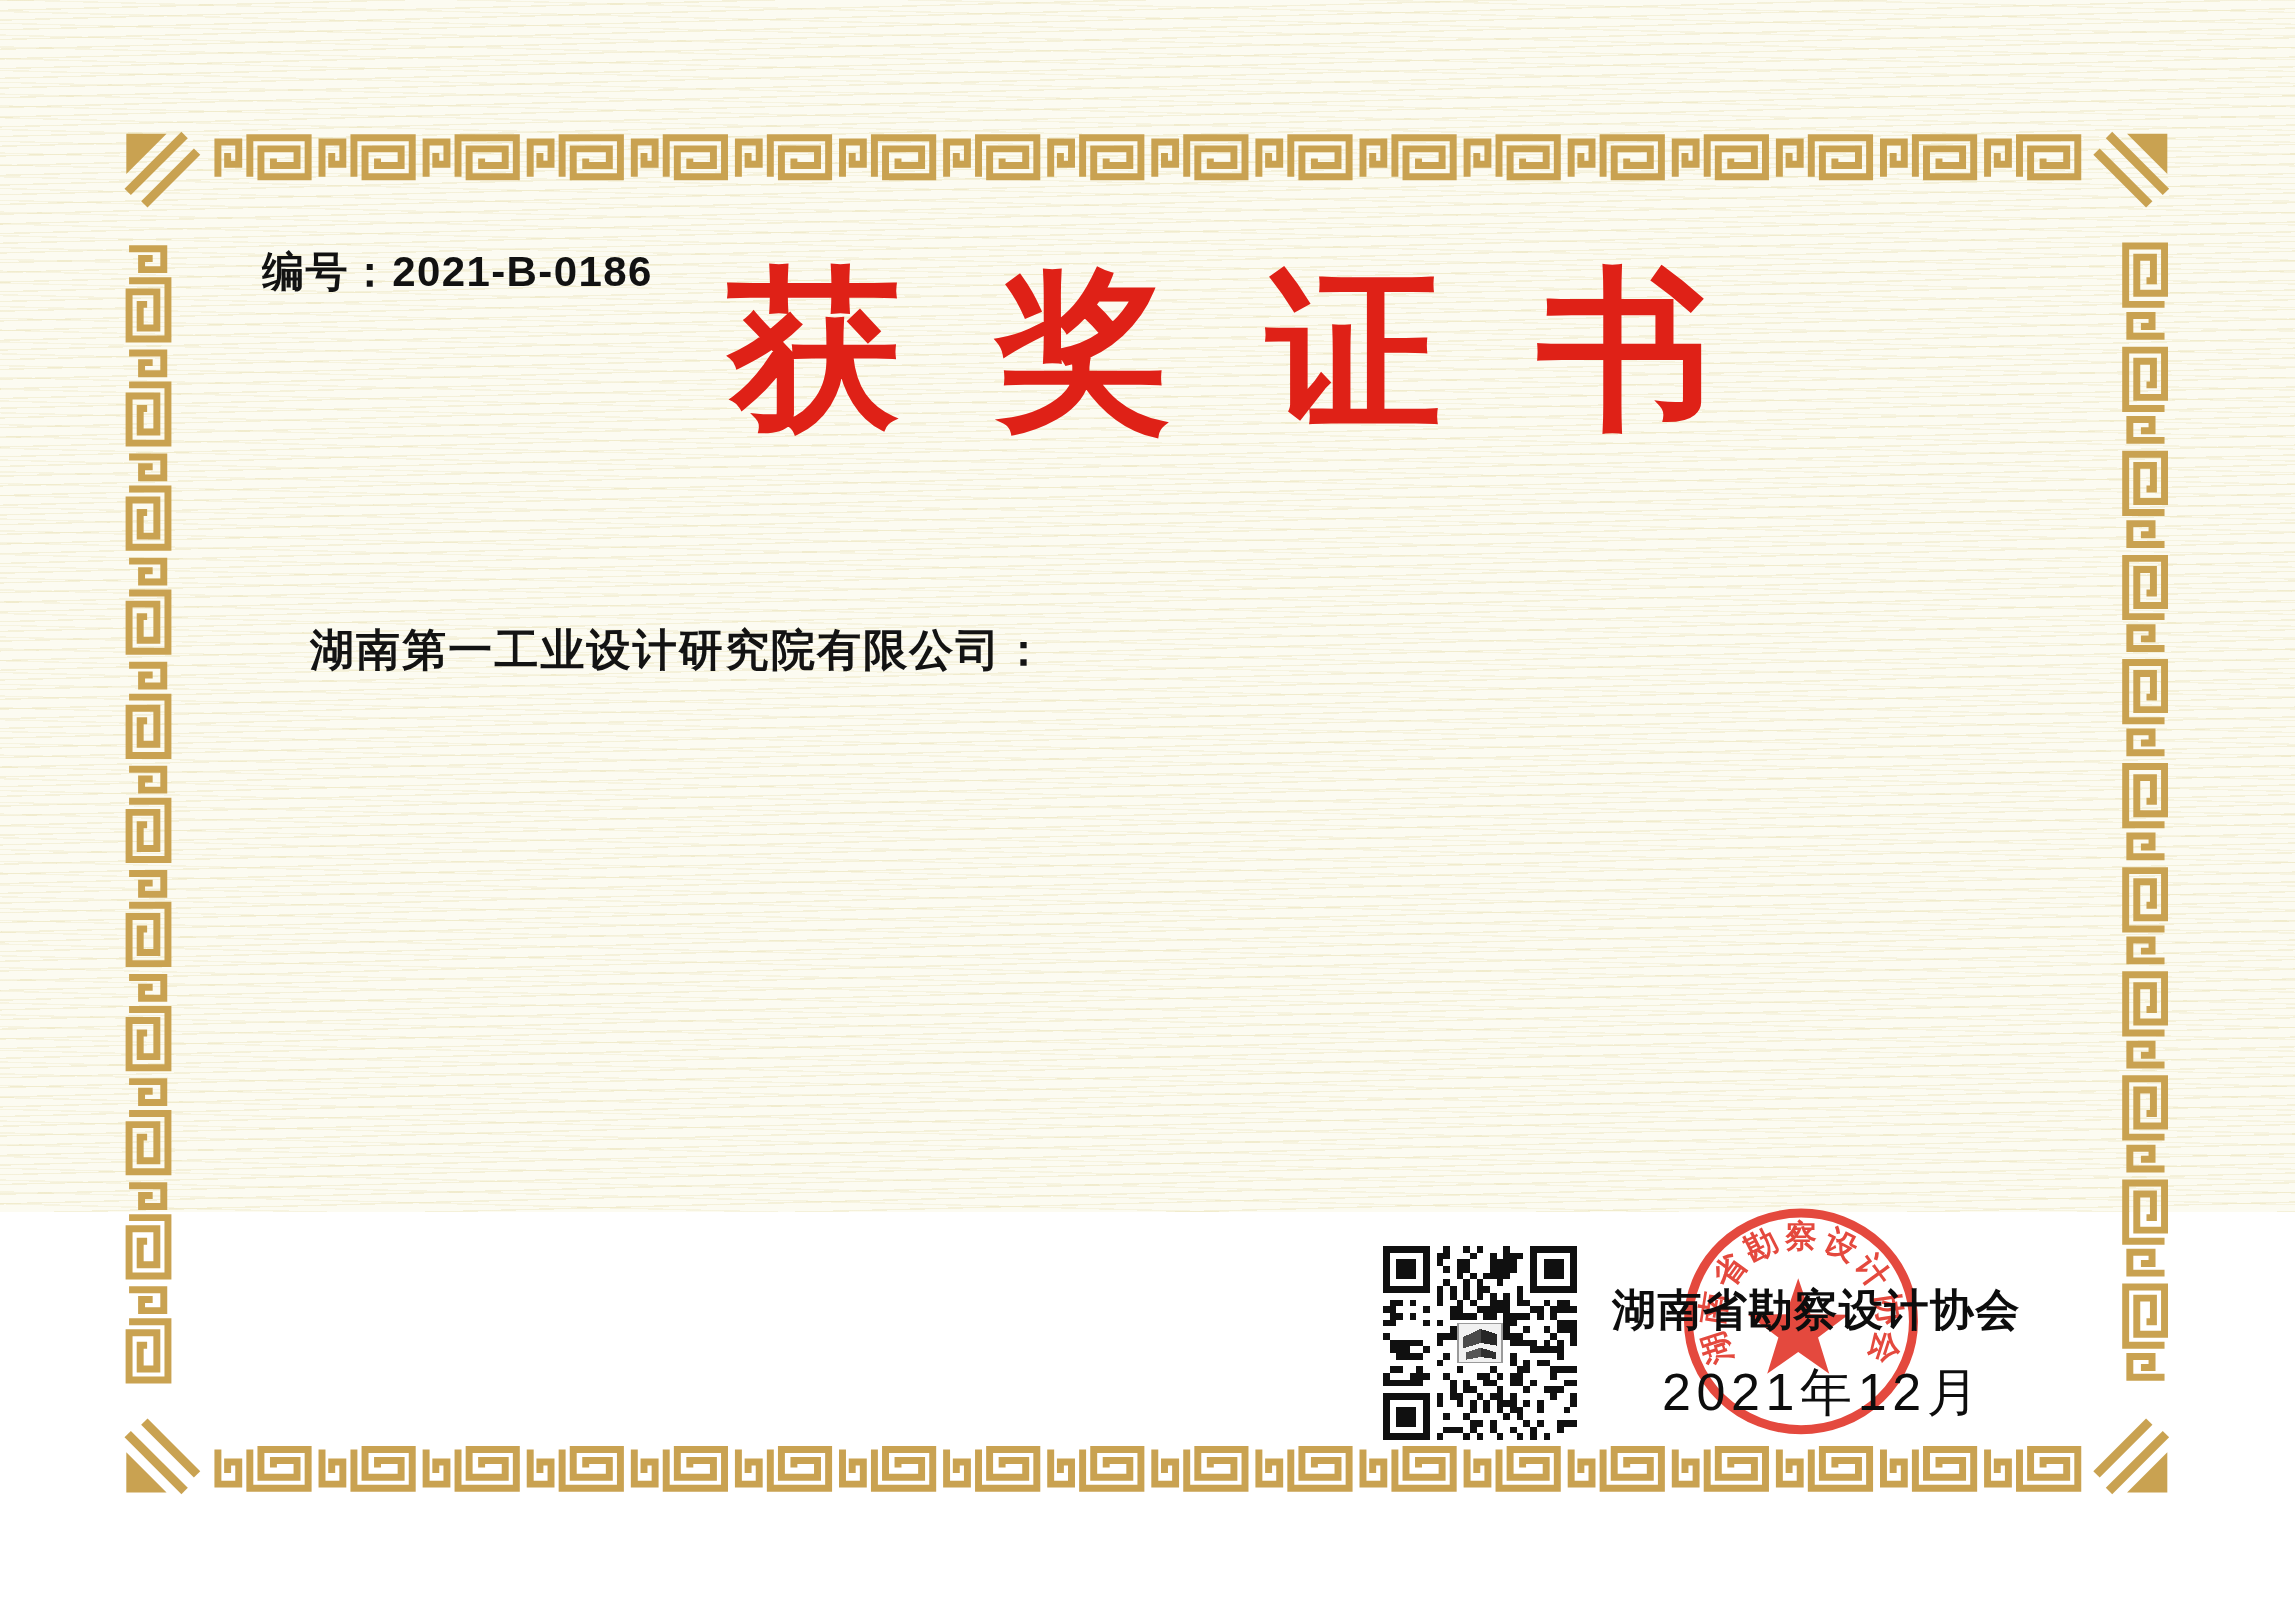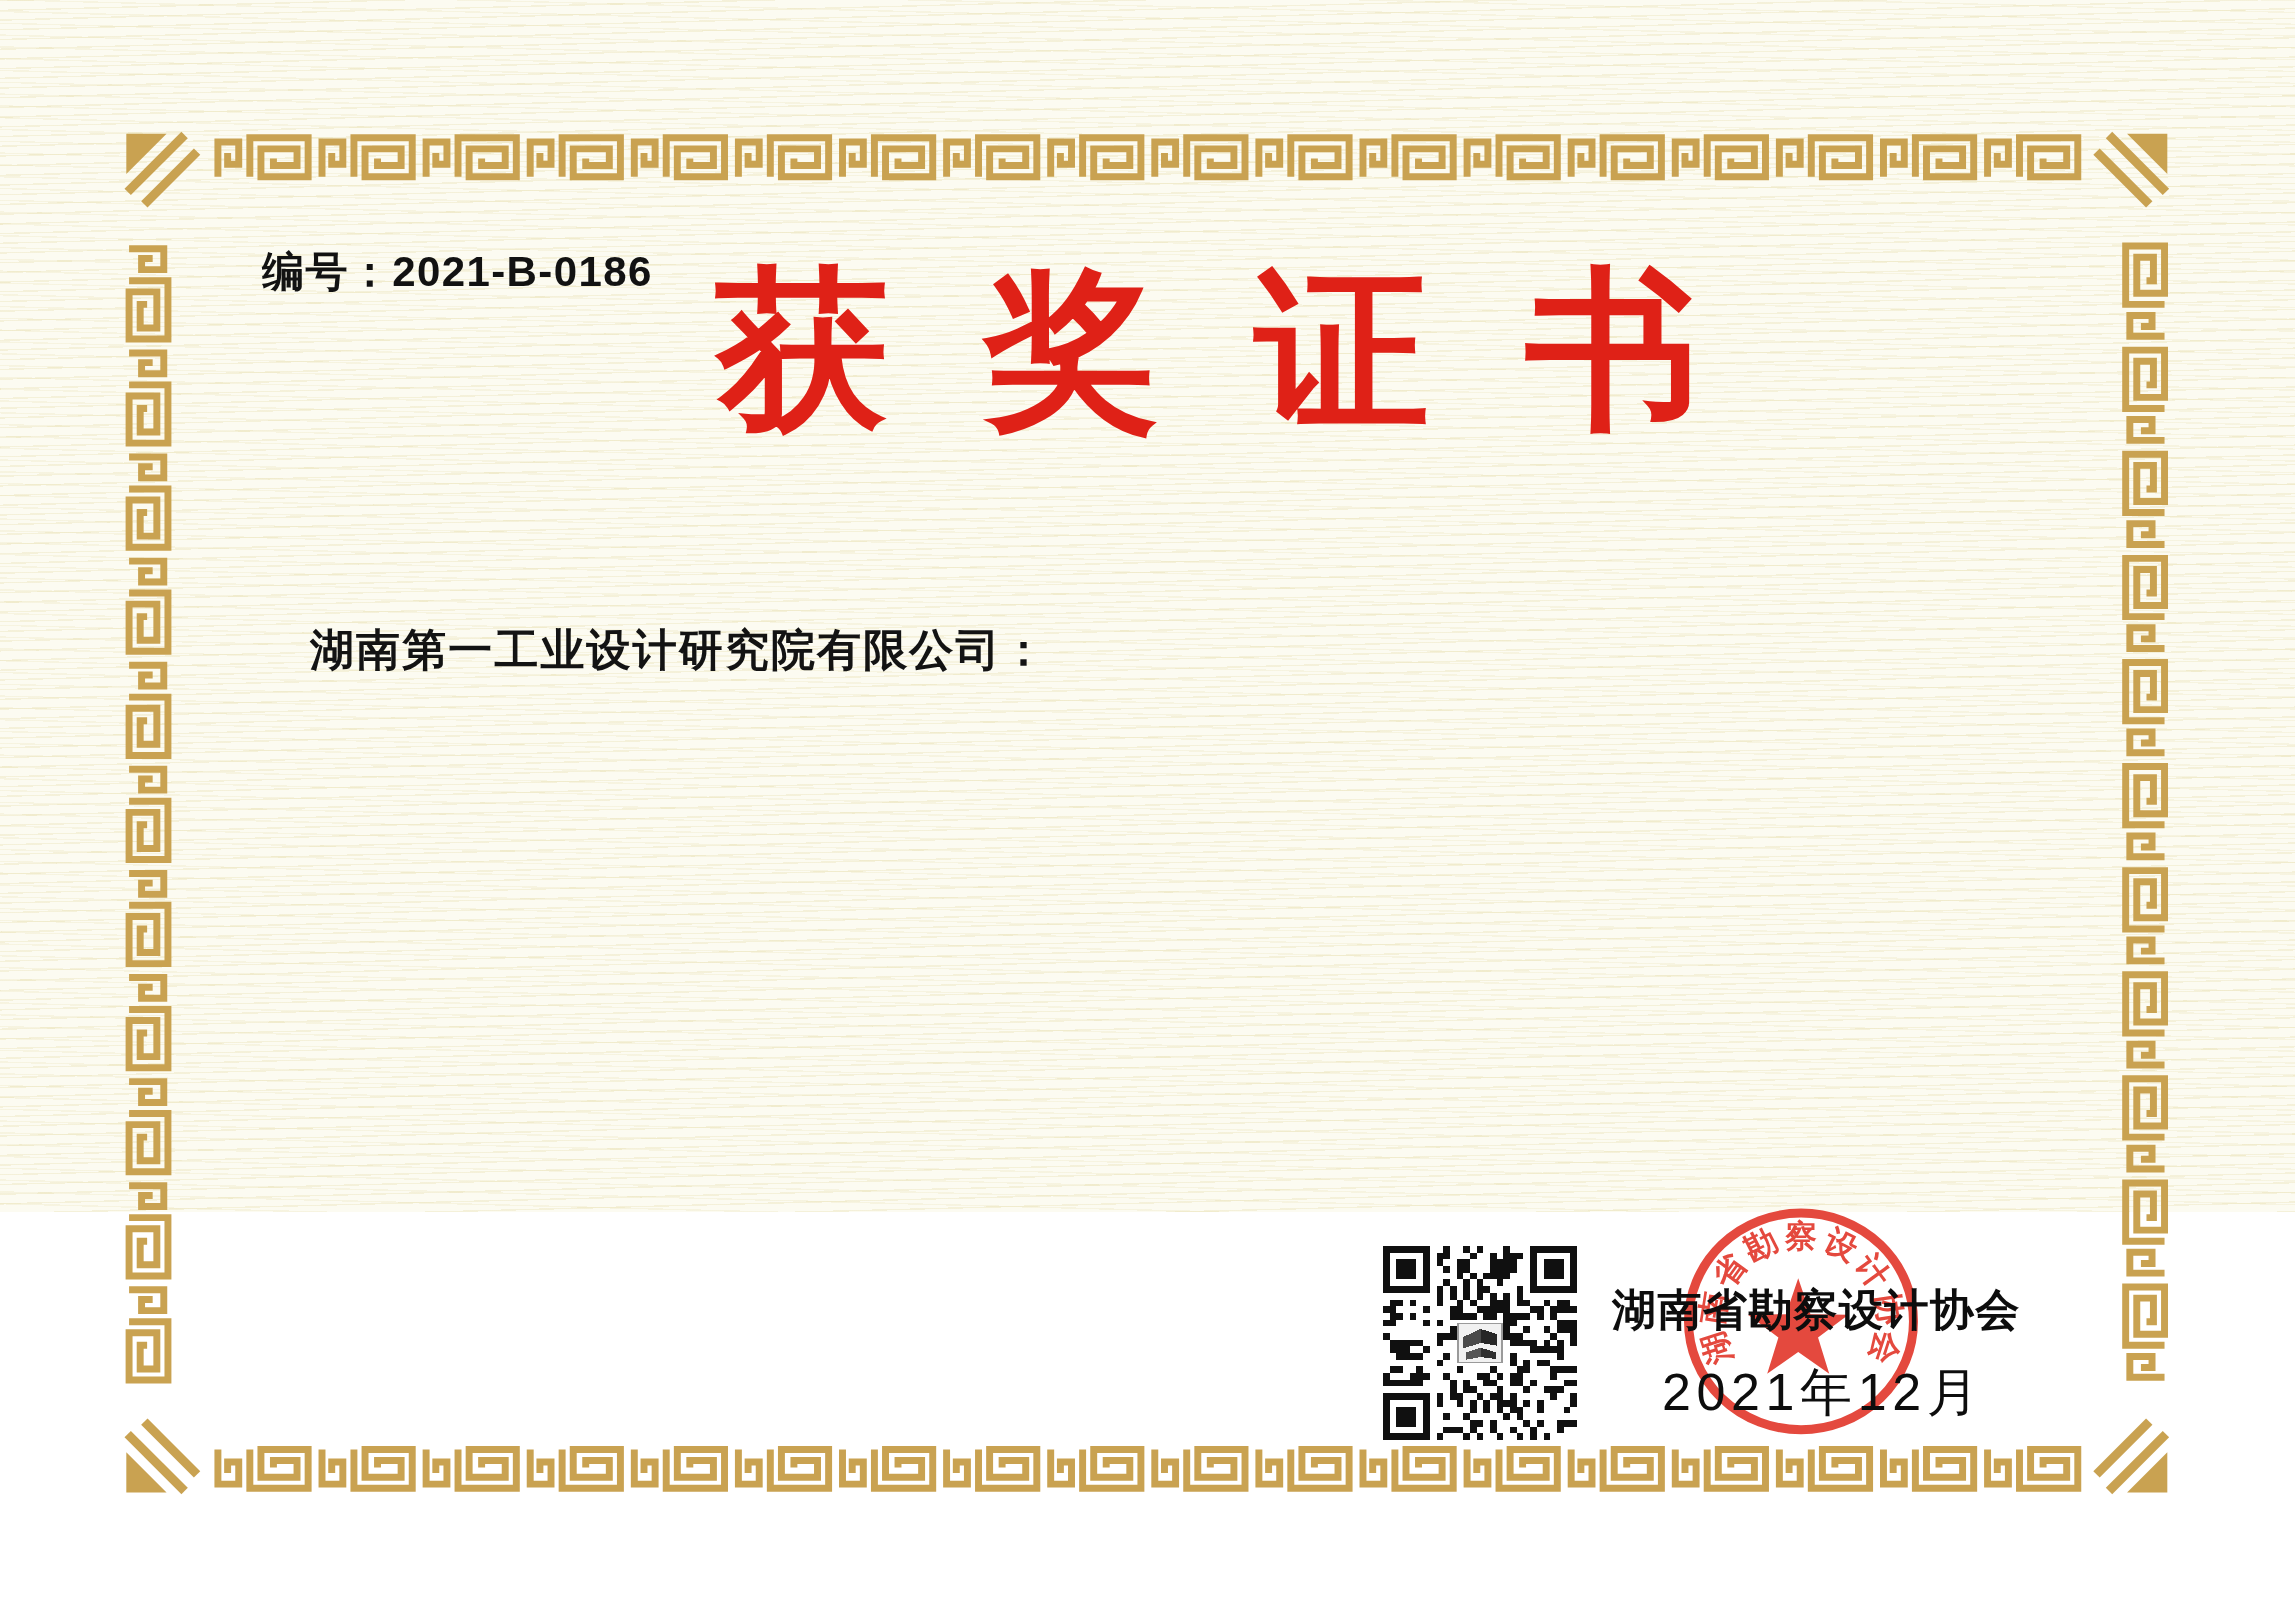--- a/index.html
+++ b/index.html
@@ -136,21 +136,21 @@
       <use transform="translate(180,190)" href="#mc"></use>
       <use transform="translate(3125,190) scale(-1,1)" href="#mc"></use>
       <use transform="translate(180,2152) scale(1,-1)" href="#mc"></use>
       <use transform="translate(3125,2152) scale(-1,-1)" href="#mc"></use>
     </svg>
 
   <div class="serial abs">
     <span class="lbl">编号：</span><span class="num">2021-B-0186</span>
   </div>
 
-  <div class="title abs" style="color: rgb(223, 33, 23);">获奖证书</div>
+  <div class="title abs" style="color: rgb(223, 33, 23); margin-left: 12px;">获奖证书</div>
 
   <div class="body-block abs" id="body-block">
       <div class="body-line">湖南第一工业设计研究院有限公司：</div>
     </div>
 
   <svg id="qr-svg" class="abs" width="194" height="194" viewBox="0 0 29 29" shape-rendering="crispEdges">
       <rect x="0" y="0" width="29" height="29" fill="#ffffff"></rect>
       <rect x="0" y="0" width="1" height="1" fill="#101010"></rect>
       <rect x="0" y="1" width="1" height="1" fill="#101010"></rect>
       <rect x="0" y="2" width="1" height="1" fill="#101010"></rect>

